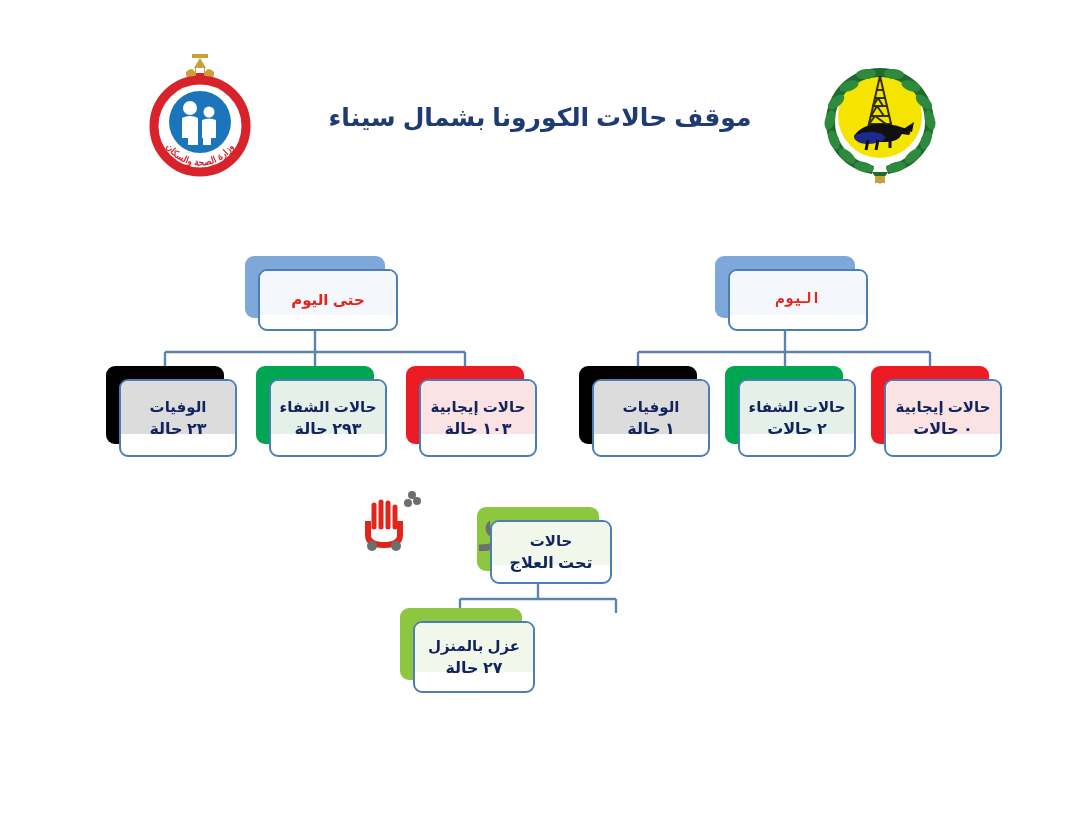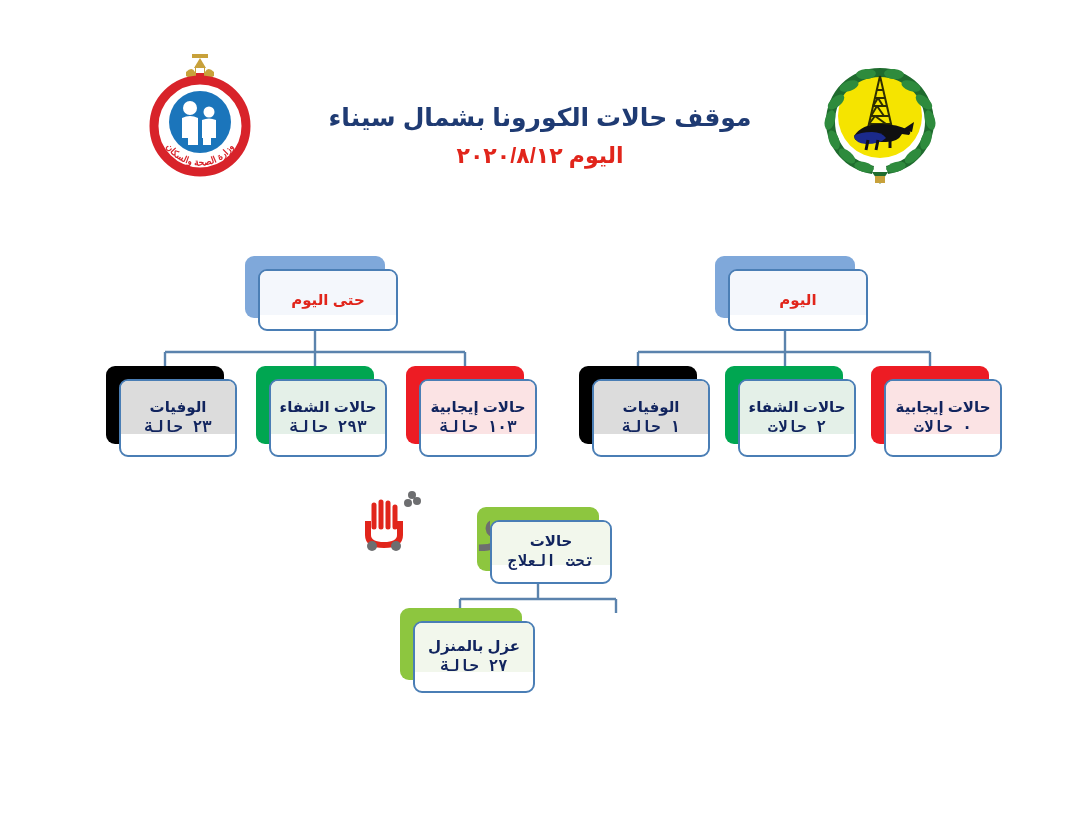--- a/index.html
+++ b/index.html
@@ -66,21 +66,21 @@
     height: 72%;
     z-index: 0;
   }
   .card .txt {
     position: relative; z-index: 1;
     text-align: center; direction: rtl;
     line-height: 1.45;
     width: 100%;
   }
   .card .l1 { font-size: 15px; font-weight: bold; display: block; }
-  .card .l2 { font-size: 16px; font-weight: bold; display: block; font-family: Liberation Mono, monospace; }
+  .card .l2 { font-size: 16px; font-weight: bold; display: block; }
 
   
   .card.root { width: 140px; height: 62px; }
   .card.root .shadow { background: #7FA8DA; }
   .card.root .fill   { background: #F4F7FC; height: 76%; }
   .card.root .l1     { color: #E1251B; font-size: 15px; }
 
   
   .card.leaf { width: 118px; height: 78px; }
   .card.leaf .l1 { color: #11245E; }
@@ -150,21 +150,20 @@
 
         <path id="mohArc" d="M 16 92 A 40 40 0 0 0 92 92" fill="none"></path>
         <text font-size="9" font-weight="bold" fill="#D8232A" font-family="'Liberation Sans',sans-serif">
           <textPath href="#mohArc" startOffset="50%" text-anchor="middle">وزارة الصحة والسكان</textPath>
         </text>
       </svg>
     </div>
 
     <div class="title-block">
       <div class="title-main">موقف حالات الكورونا بشمال سيناء</div>
-      <div class="title-date">اليوم ٢٠٢٠/٨/١٢</div>
     </div>
 
     <div class="logo-gov">
       <svg viewBox="0 0 128 136" width="128" height="136">
 
         <circle cx="64" cy="64" r="42" fill="#F5E400"></circle>
 
         <g fill="#1F6B2E">
           <g>
             <path d="M64 16 C34 16 10 40 10 70 C10 96 30 118 56 122 L58 114 C36 110 19 92 19 70 C19 45 39 25 64 25 Z"></path>
@@ -265,21 +264,21 @@
     <svg class="connectors" viewBox="0 0 440 215">
       <g stroke="#5B83AD" stroke-width="2.4" fill="none">
         <path d="M220 78 L220 104"></path>
         <path d="M73 104 L365 104"></path>
         <path d="M73 104 L73 122"></path>
         <path d="M220 104 L220 122"></path>
         <path d="M365 104 L365 122"></path>
       </g>
     </svg>
 
-    <div class="card root" style="left:150px; top:8px;">
+    <div class="card root" style="left:150px; top:8px;font-family:Liberation Mono, monospace;">
       <div class="shadow"></div>
       <div class="front">
         <div class="fill"></div>
         <div class="txt">
           <span class="l1">اليوم</span>
         </div>
       </div>
     </div>
 
     <div class="card leaf c-red" style="left:306px; top:118px;">

